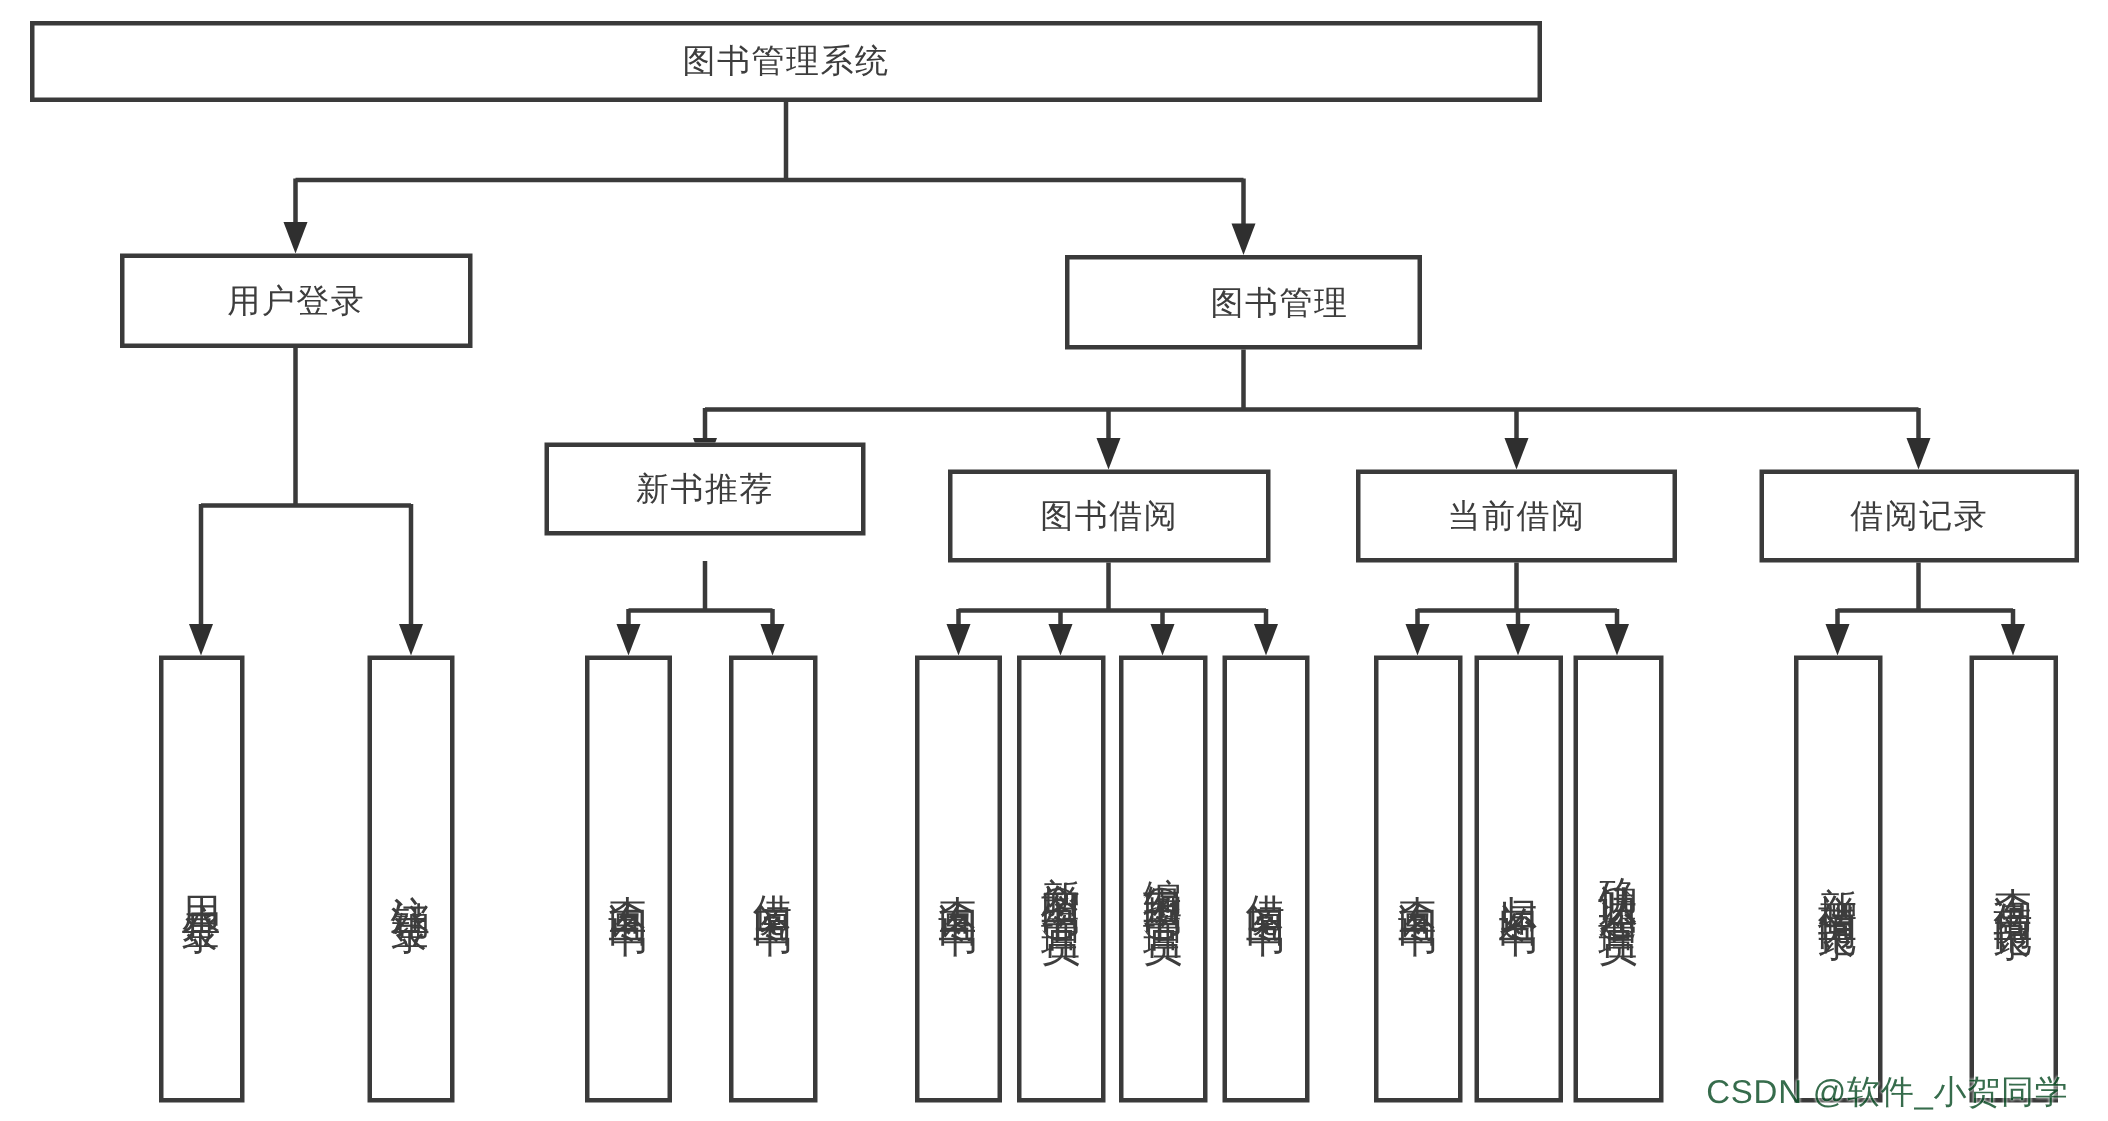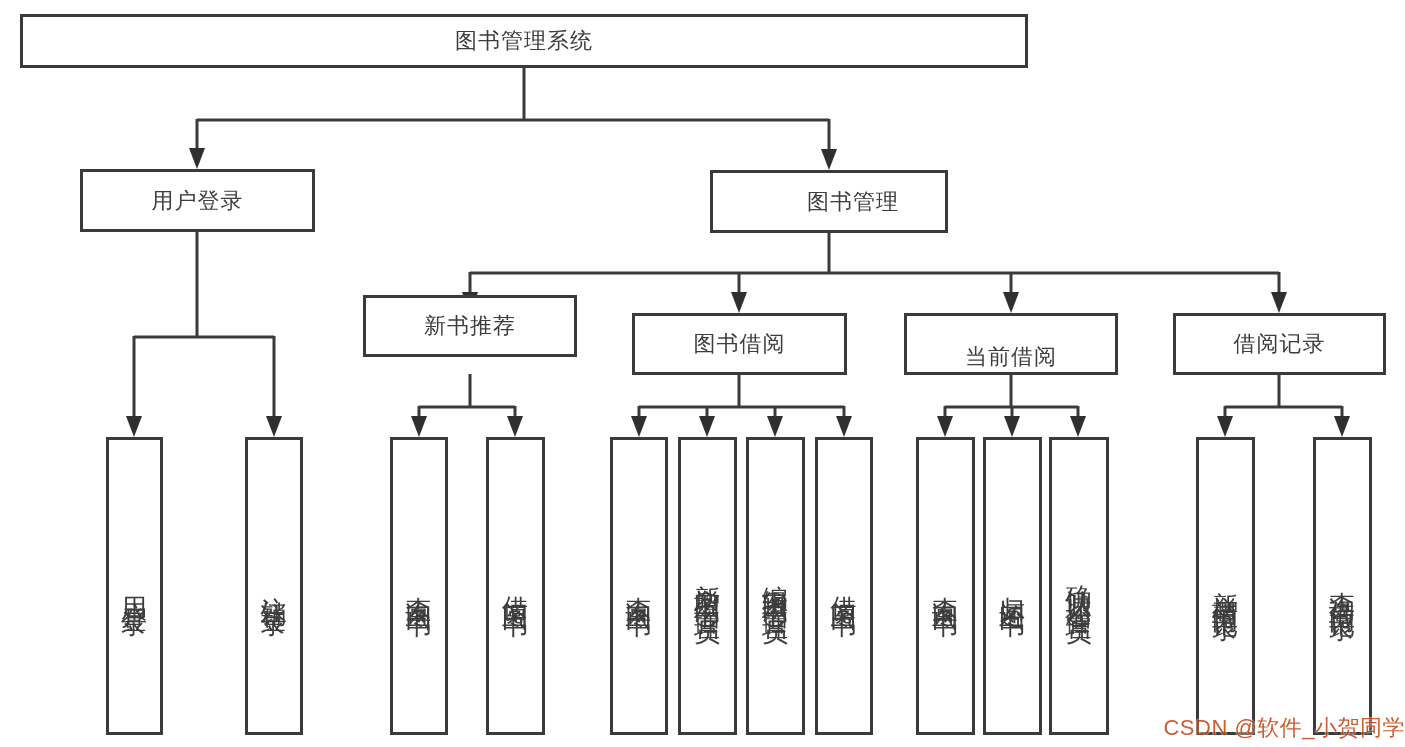--- a/index.html
+++ b/index.html
@@ -43,24 +43,24 @@
   .vnode > span {
     writing-mode: vertical-rl;
     text-orientation: mixed;
     font-size: 26px;
     letter-spacing: 5px;
     line-height: 1;
     white-space: nowrap;
   }
   .watermark {
     position: absolute;
-    right: 0;
+    right: 26px;
     bottom: 4px;
     font-size: 22px;
-    color: #c2410c;
+    color: #14532d;
     opacity: 0.85;
     letter-spacing: 0.5px;
     z-index: 20;
     text-shadow: 0 0 2px #ffffff, 0 0 2px #ffffff;
     white-space: nowrap;
   }
 </style>
 </head>
 <body>
 
@@ -115,21 +115,21 @@
   <div class="node hnode" style="left:710px; top:170px; width:238px; height:63px;padding-left:48px;">
     <span>图书管理</span>
   </div>
 
   <div class="node hnode" style="left:363px; top:295px; width:214px; height:62px;">
     <span>新书推荐</span>
   </div>
   <div class="node hnode" style="left:632px; top:313px; width:215px; height:62px;">
     <span>图书借阅</span>
   </div>
-  <div class="node hnode" style="left:904px; top:313px; width:214px; height:62px;align-items:flex-end;">
+  <div class="node hnode" style="left:904px; top:313px; width:214px; height:62px;">
     <span>当前借阅</span>
   </div>
   <div class="node hnode" style="left:1173px; top:313px; width:213px; height:62px;">
     <span>借阅记录</span>
   </div>
 
   <div class="node vnode" style="left:106px; top:437px; width:57px; height:298px;">
     <span>用户登录</span>
   </div>
   <div class="node vnode" style="left:245px; top:437px; width:58px; height:298px;">

